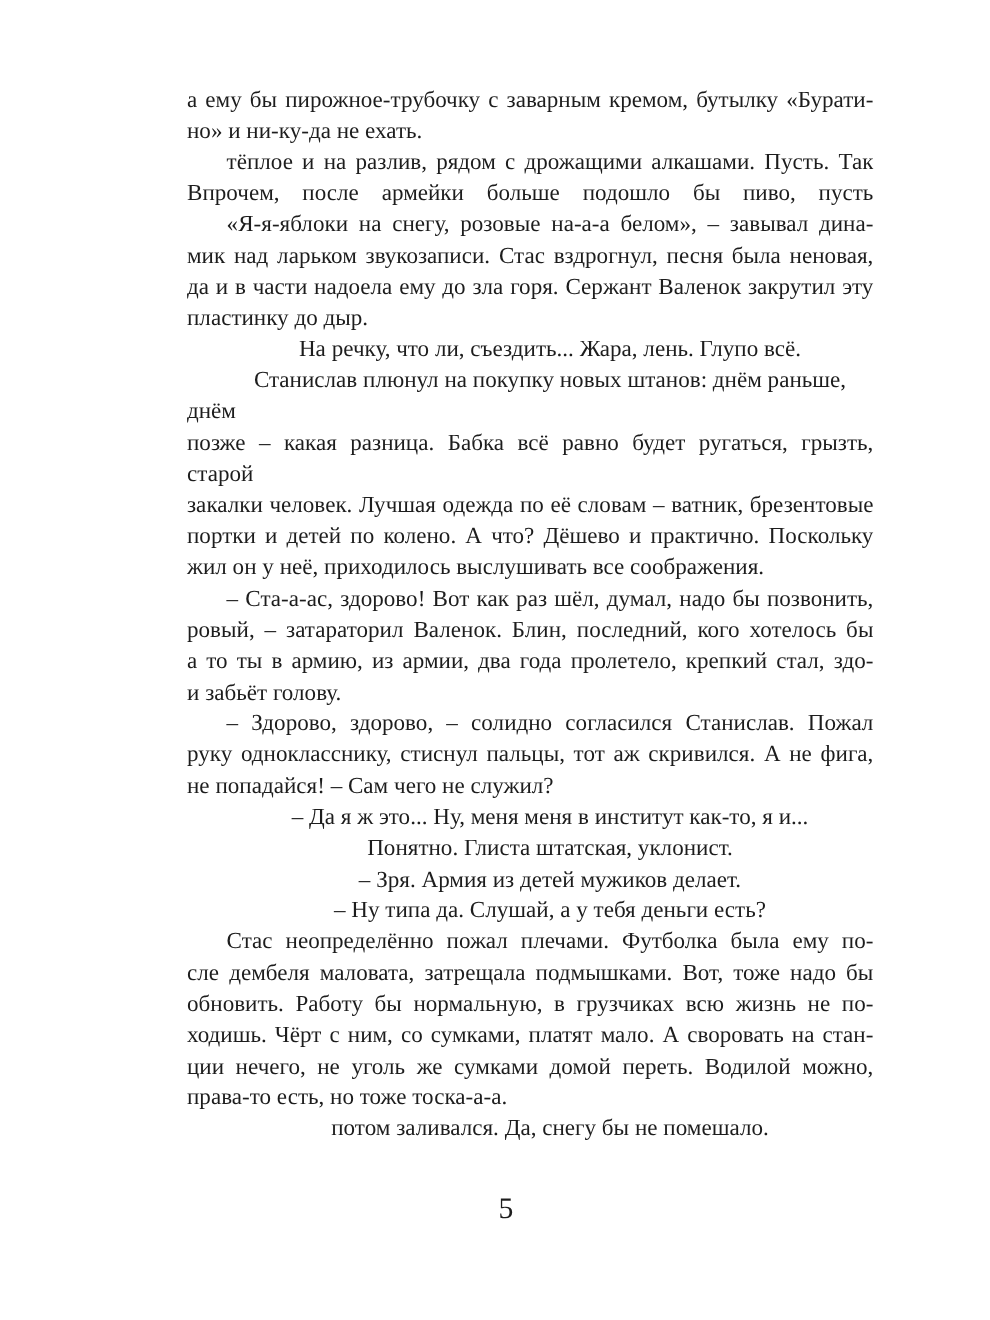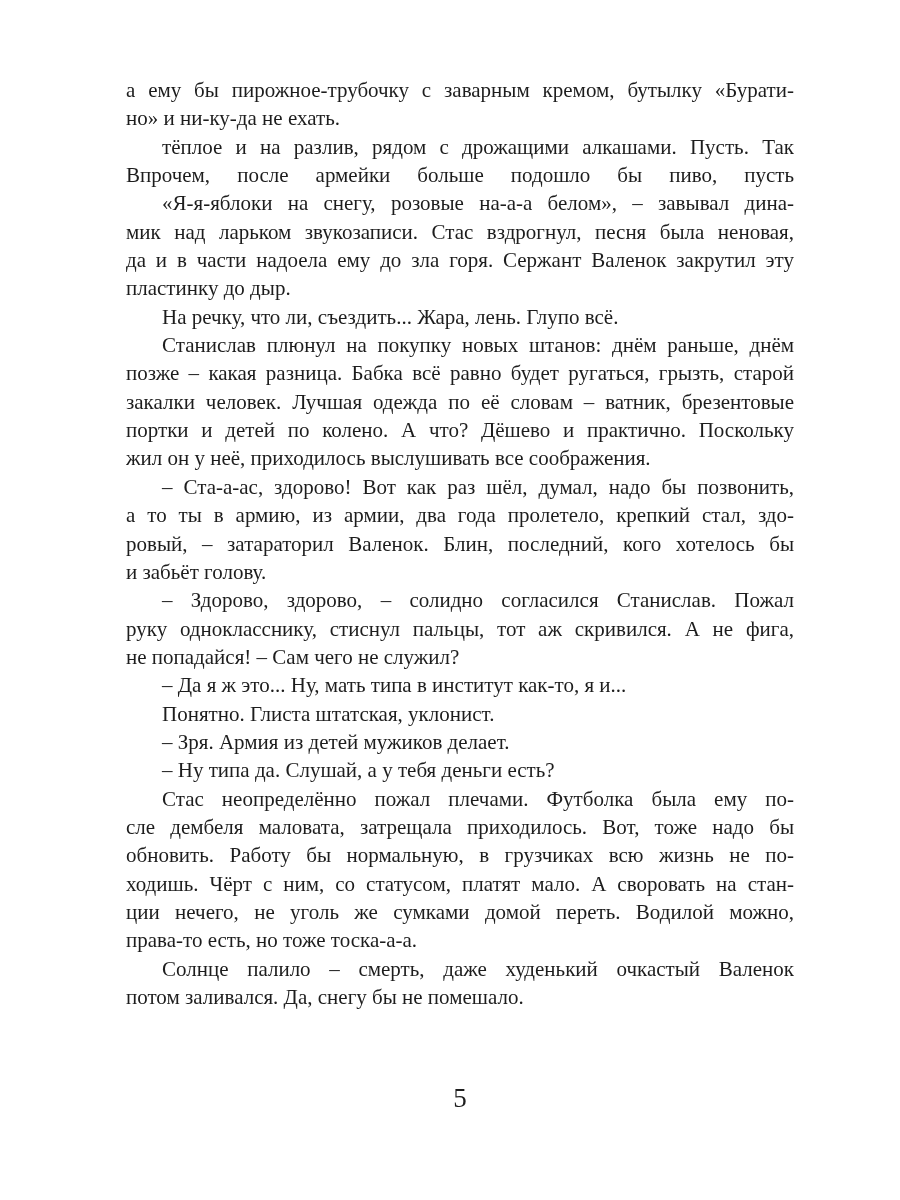--- a/index.html
+++ b/index.html
@@ -32,29 +32,31 @@
     line-height: 28.35px;
     overflow: hidden;
   }
   .para {
     margin: 0;
     padding: 0;
   }
   .line {
     white-space: normal;
     text-align: left;
+    margin-left: 44px;
   }
   
   .line.j {
     text-align: justify;
     text-align-last: justify;
   }
   
   .para.indent .line:first-child {
     text-indent: 36px;
+    text-align: center;
   }
   .folio {
     position: absolute;
     left: 126px;
     top: 1082px;
     width: 668px;
     text-align: center;
     font-size: 27px;
     line-height: 32px;
     color: #1d1d1d;
@@ -84,48 +86,47 @@
       </div>
       <div class="para indent">
         <div class="line j">Станислав плюнул на покупку новых штанов: днём раньше, днём</div>
         <div class="line j">позже – какая разница. Бабка всё равно будет ругаться, грызть, старой</div>
         <div class="line j">закалки человек. Лучшая одежда по её словам – ватник, брезентовые</div>
         <div class="line j">портки и детей по колено. А что? Дёшево и практично. Поскольку</div>
         <div class="line">жил он у неё, приходилось выслушивать все соображения.</div>
       </div>
       <div class="para indent">
         <div class="line j">– Ста-а-ас, здорово! Вот как раз шёл, думал, надо бы позвонить,</div>
+        <div class="line j">ровый, – затараторил Валенок. Блин, последний, кого хотелось бы</div>
         <div class="line j">а то ты в армию, из армии, два года пролетело, крепкий стал, здо-</div>
-        <div class="line j">ровый, – затараторил Валенок. Блин, последний, кого хотелось бы</div>
         <div class="line">и забьёт голову.</div>
       </div>
       <div class="para indent">
         <div class="line j">– Здорово, здорово, – солидно согласился Станислав. Пожал</div>
         <div class="line j">руку однокласснику, стиснул пальцы, тот аж скривился. А не фига,</div>
         <div class="line">не попадайся! – Сам чего не служил?</div>
       </div>
       <div class="para indent">
-        <div class="line">– Да я ж это... Ну, мать типа в институт как-то, я и...</div>
+        <div class="line">– Да я ж это... Ну, меня меня в институт как-то, я и...</div>
       </div>
       <div class="para indent">
         <div class="line">Понятно. Глиста штатская, уклонист.</div>
       </div>
       <div class="para indent">
         <div class="line">– Зря. Армия из детей мужиков делает.</div>
       </div>
       <div class="para indent">
         <div class="line">– Ну типа да. Слушай, а у тебя деньги есть?</div>
       </div>
       <div class="para indent">
         <div class="line j">Стас неопределённо пожал плечами. Футболка была ему по-</div>
-        <div class="line j">сле дембеля маловата, затрещала приходилось. Вот, тоже надо бы</div>
+        <div class="line j">сле дембеля маловата, затрещала подмышками. Вот, тоже надо бы</div>
         <div class="line j">обновить. Работу бы нормальную, в грузчиках всю жизнь не по-</div>
-        <div class="line j">ходишь. Чёрт с ним, со статусом, платят мало. А своровать на стан-</div>
+        <div class="line j">ходишь. Чёрт с ним, со сумками, платят мало. А своровать на стан-</div>
         <div class="line j">ции нечего, не уголь же сумками домой переть. Водилой можно,</div>
         <div class="line">права-то есть, но тоже тоска-а-а.</div>
       </div>
       <div class="para indent">
-        <div class="line j">Солнце палило – смерть, даже худенький очкастый Валенок</div>
         <div class="line">потом заливался. Да, снегу бы не помешало.</div>
       </div>
     </div>
   <div class="folio">5</div>
 </div>
 
 </body></html>

